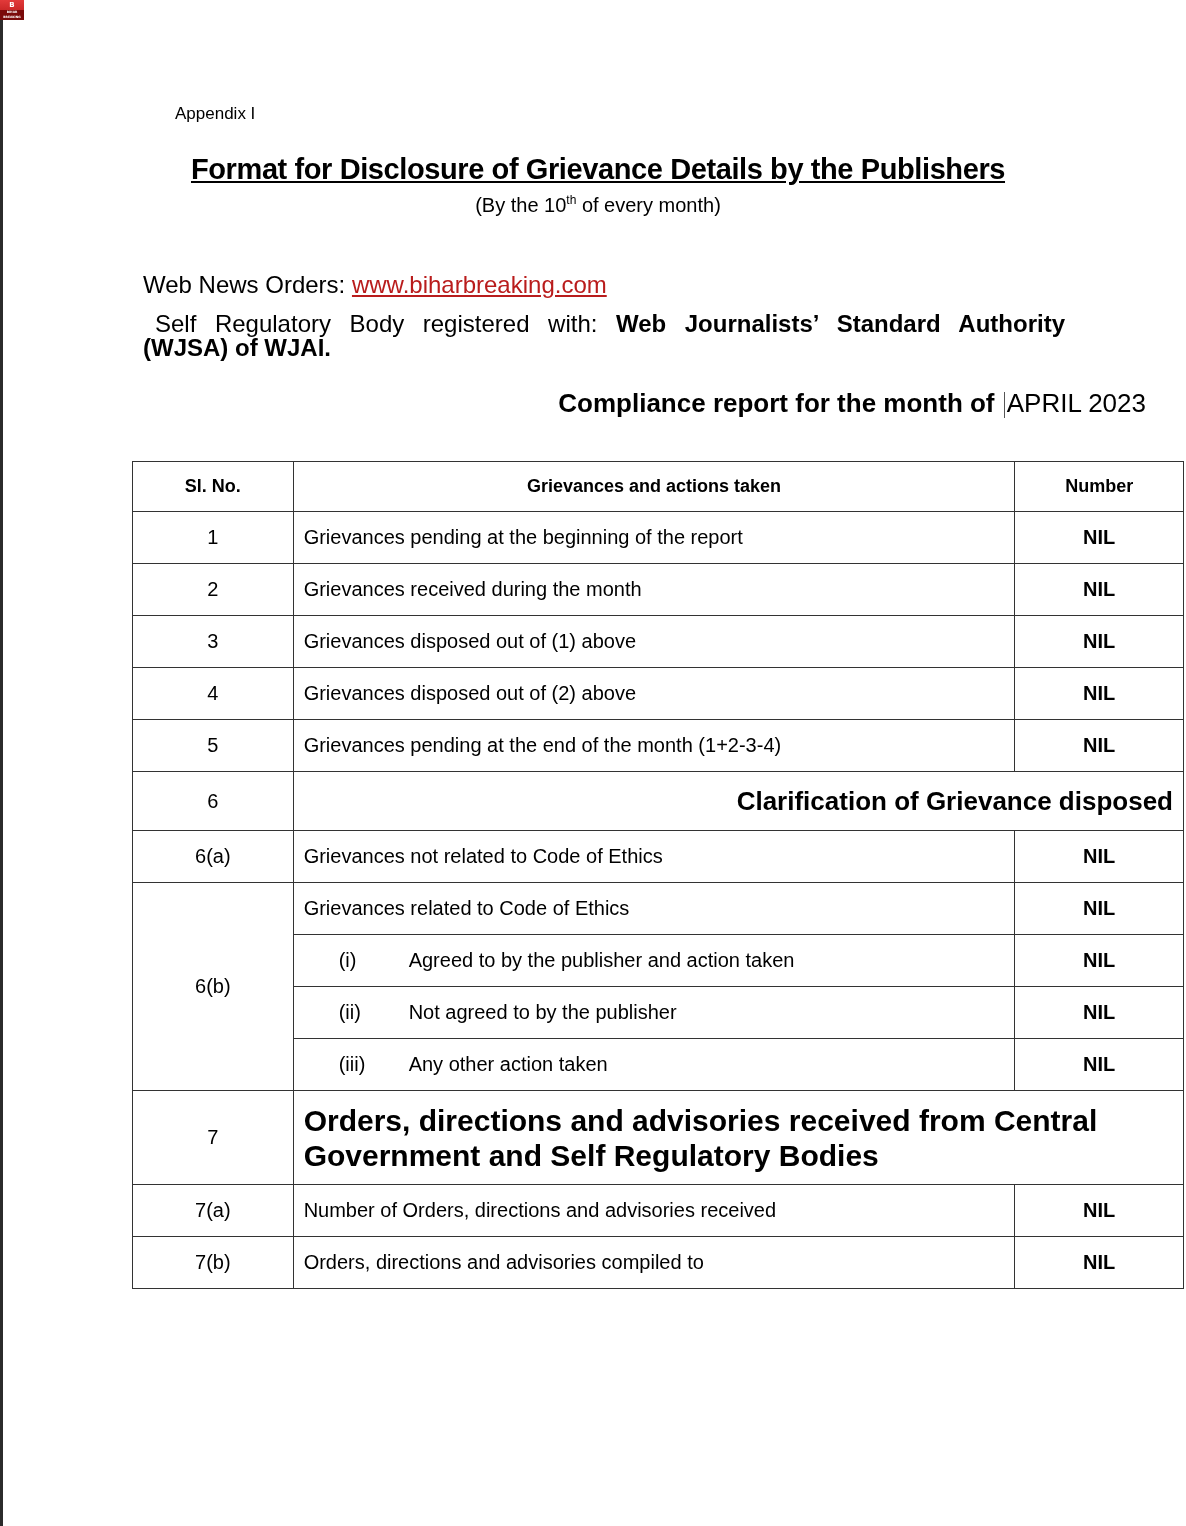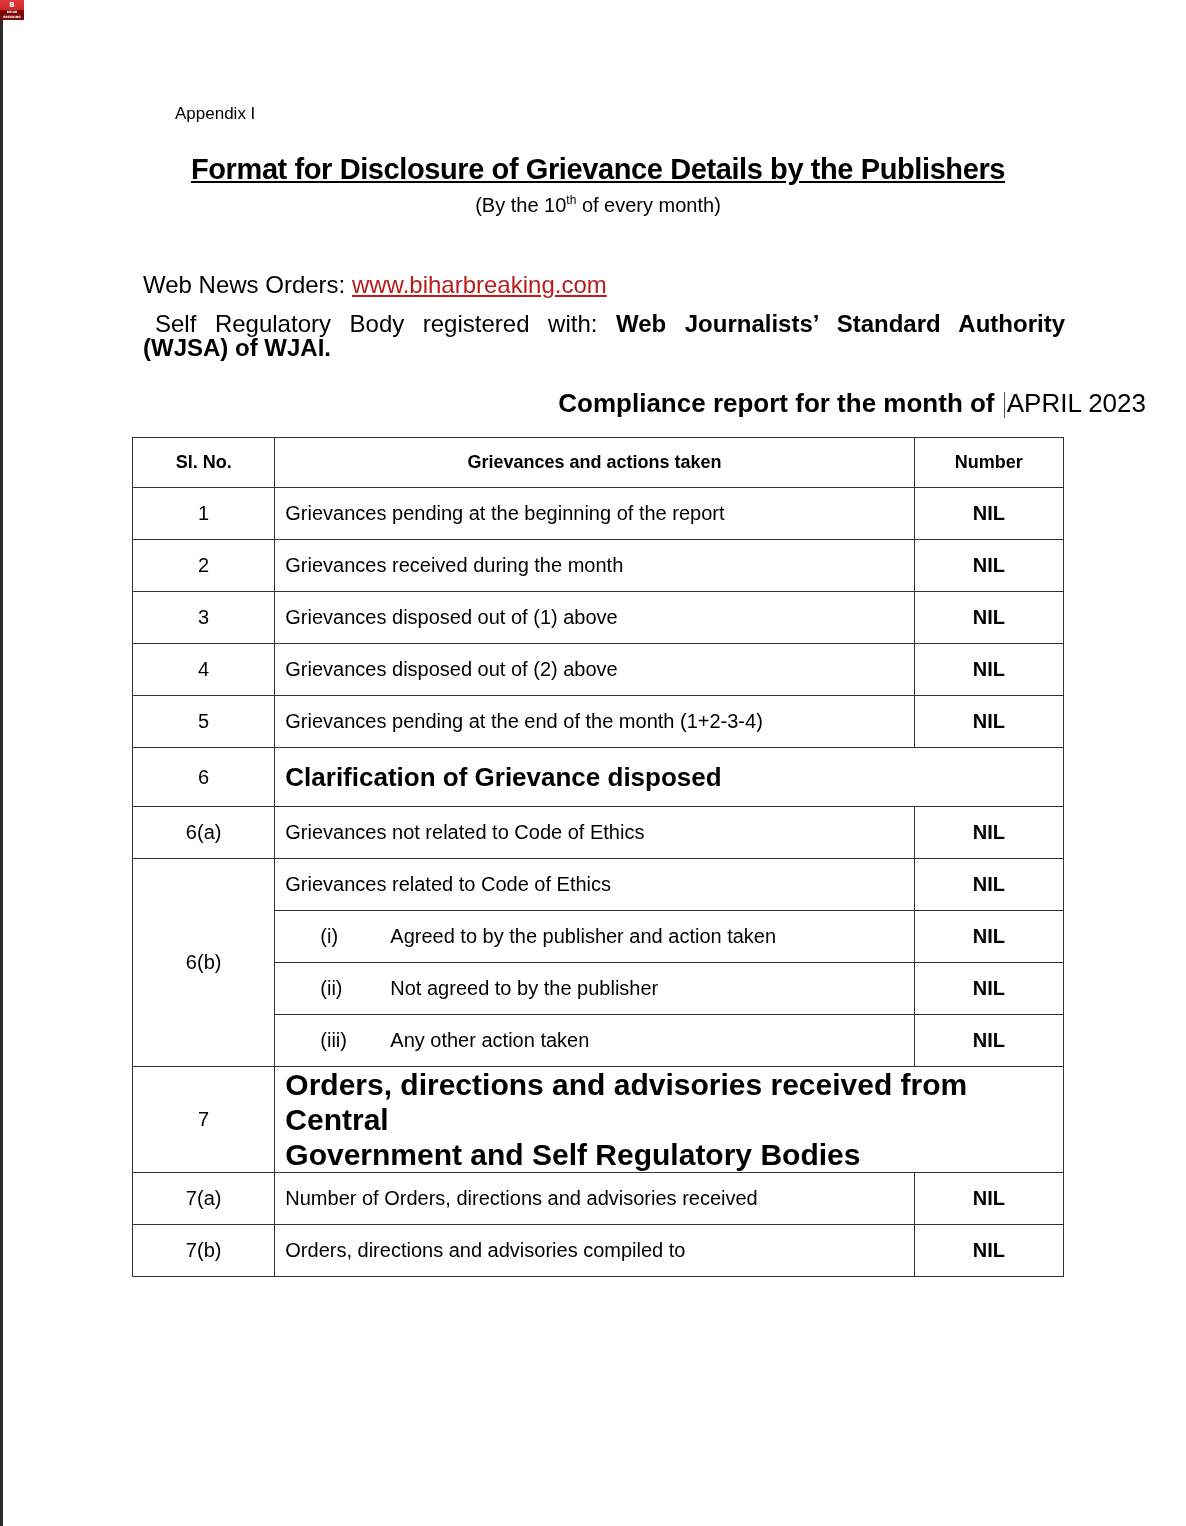--- a/index.html
+++ b/index.html
@@ -26,31 +26,31 @@
   .portal-line a { color: #b91c1c; text-decoration: underline; }
   .srb-line {
     position: absolute; left: 143px; top: 310px; width: 910px; font-size: 24px;
     text-align: justify; text-align-last: justify; word-spacing: 6px; margin-left: 12px;
   }
   .srb-line2 { position: absolute; left: 143px; top: 334px; font-size: 24px; font-weight: bold; }
   .compliance { position: absolute; left: 0; width: 1146px; top: 388px; text-align: right; font-size: 26px; font-weight: bold; }
   .compliance .month { font-weight: normal; }
   .compliance .cursor { display: inline-block; width: 1px; height: 26px; background: #555; vertical-align: middle; margin: 0 2px; }
   table.grid {
-    position: absolute; left: 132px; top: 437px; width: 932px; border-collapse: collapse;
+    position: absolute; left: 132px; top: 461px; width: 1052px; border-collapse: collapse;
     font-size: 20px;
   }
   table.grid td { border: 1.5px solid #333; padding: 0 10px; }
   td.sl { width: 121px; text-align: center; }
   td.desc { width: 617px; }
   td.num { width: 128px; text-align: center; font-weight: bold; }
   tr.head td { height: 49px; font-size: 18px; font-weight: bold; text-align: center; }
   tr.row td { height: 51px; }
   tr.section td { height: 58px; }
-  tr.section td.section-title { text-align: left; font-weight: bold; font-size: 26px; }
+  tr.section td.section-title { text-align: right; font-weight: bold; font-size: 26px; }
   tr.section7 td { height: 93px; }
   tr.section7 td.section-title { text-align: left; font-weight: bold; font-size: 30px; line-height: 35px; }
   .sub-roman { display: inline-block; width: 70px; padding-left: 35px; }
 </style>
 </head>
 <body>
 
 <div class="left-bar"></div>
 <div class="logo">
   <span>B</span>

